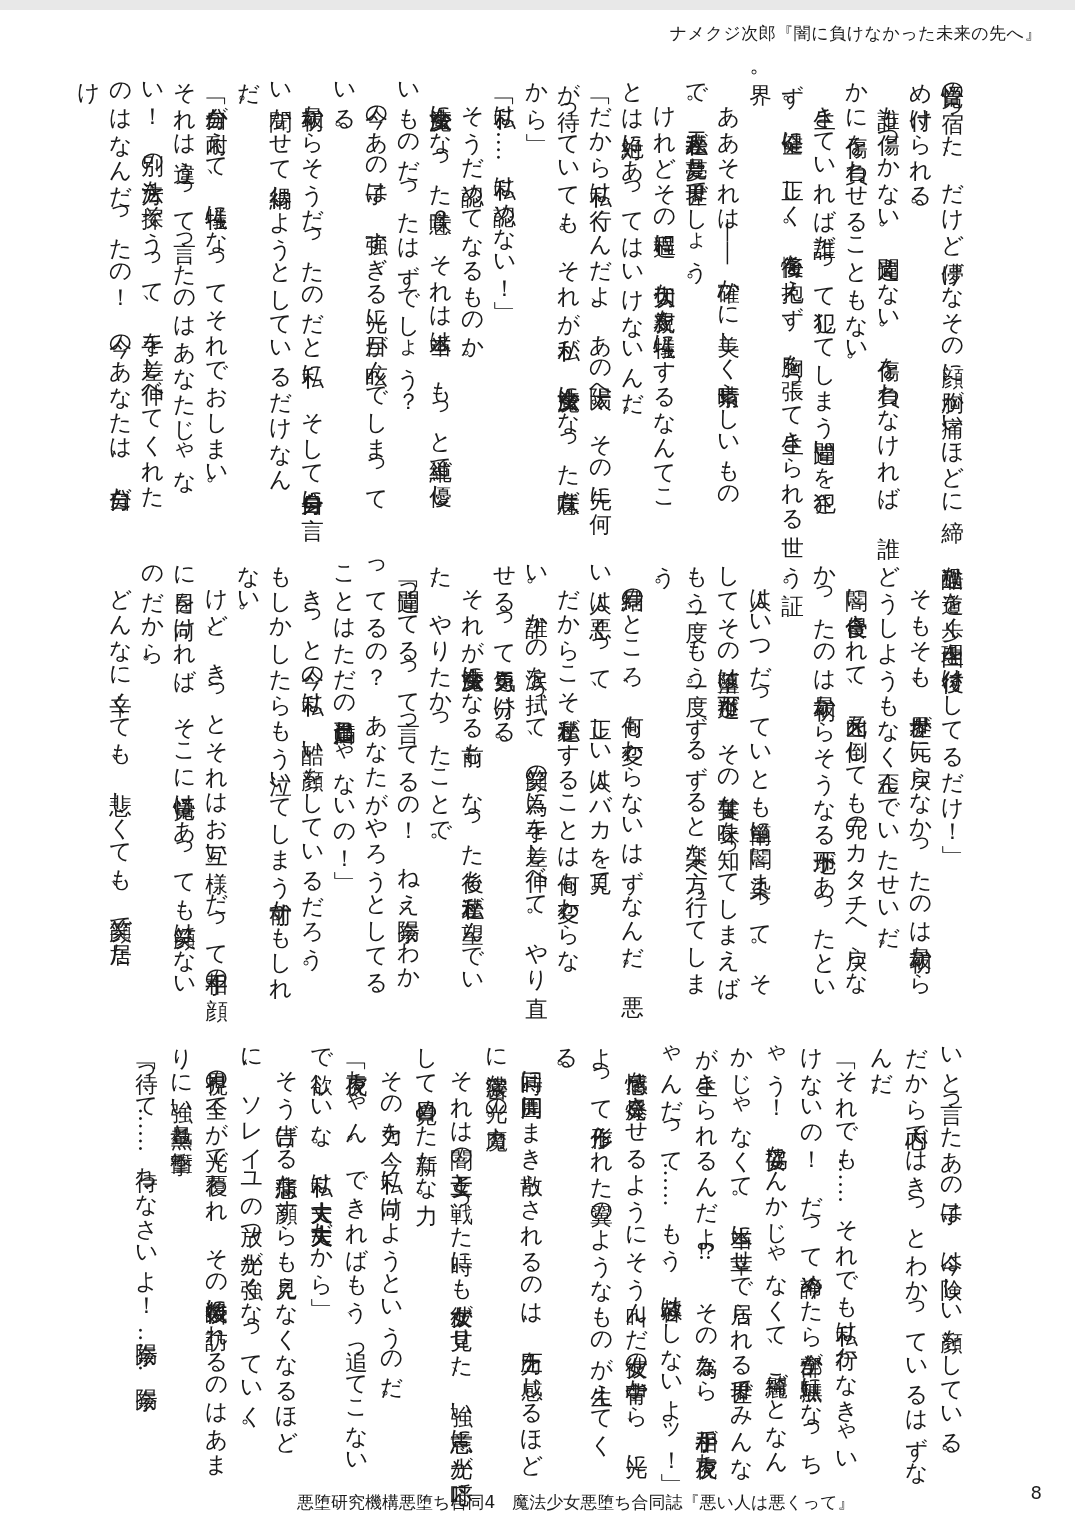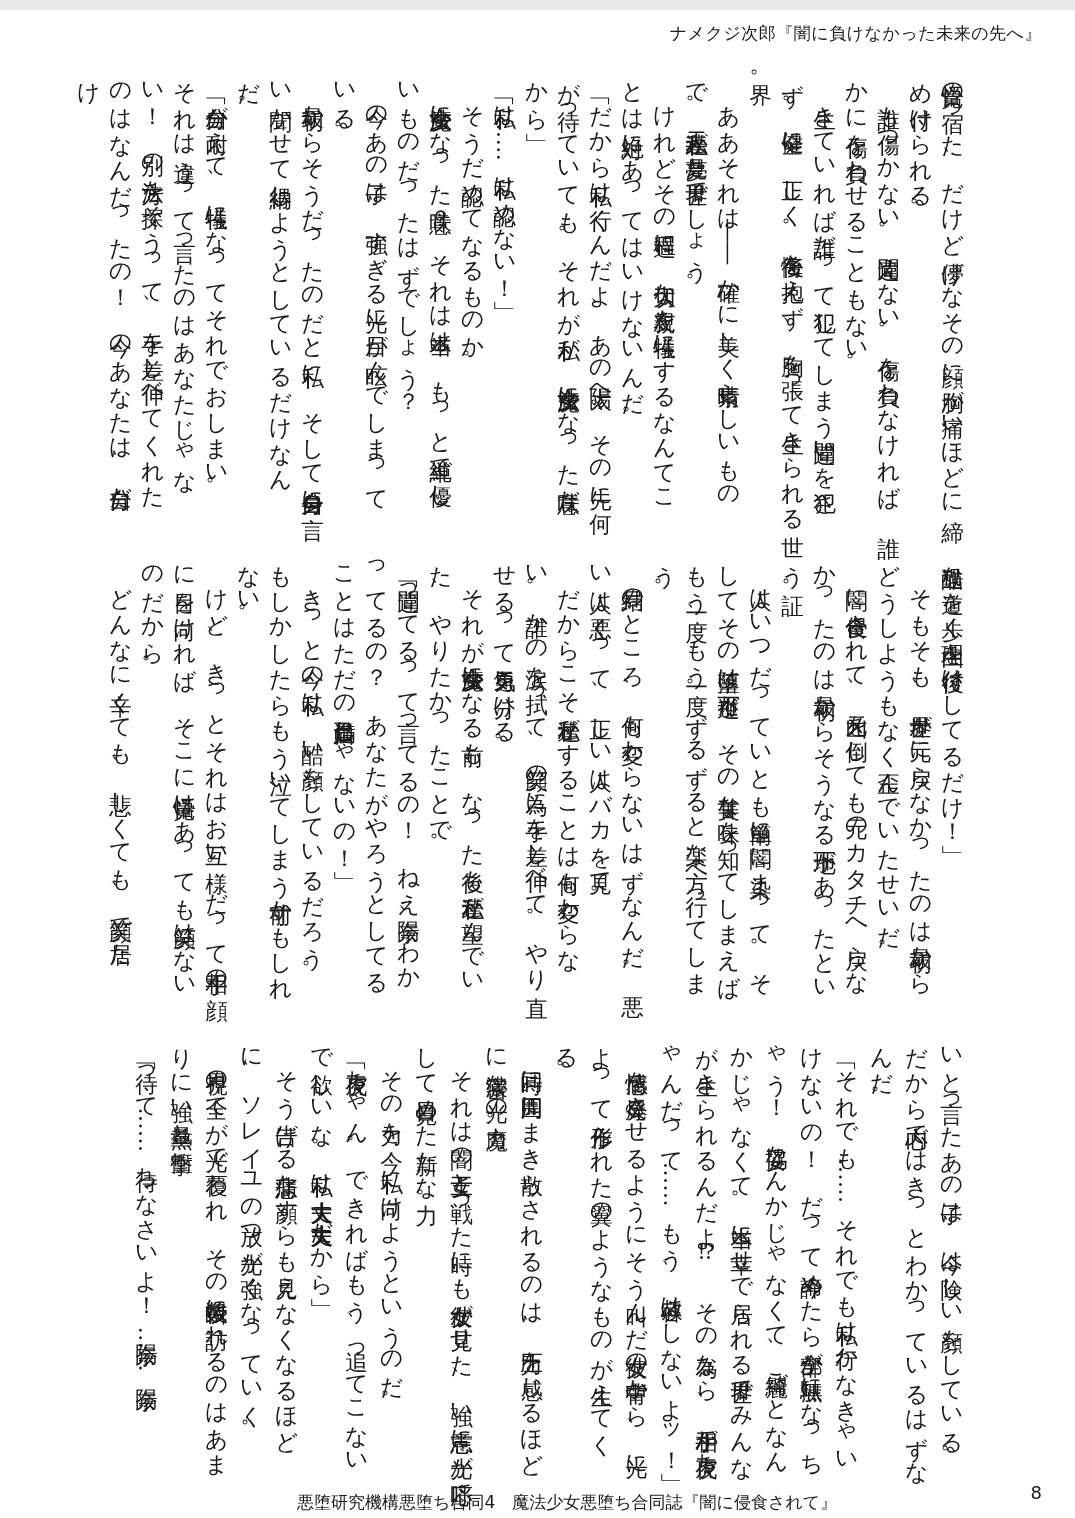--- a/index.html
+++ b/index.html
@@ -83,16 +83,16 @@
       <p>感情を爆発させるようにそう叫んだ彼女の背中から、光によって形作られた翼のようなものが生えてくる。</p>
       <p>同時に周囲にまき散らされるのは、圧力を感じるほどに濃密な光の魔力。</p>
       <p>それは闇の女王と戦った時にも彼女が見せた、強い意志に光が呼応して目覚めた新たな力。</p>
       <p>その力を今、私に向けようというのだ。</p>
       <p>「虎夜ちゃん。できればもう、追ってこないで欲しいな。私は大丈夫、大丈夫だから」</p>
       <p>そう告げる悲痛な顔すらも見えなくなるほどに、ソレイユの放つ光が強くなっていく。</p>
       <p>視界の全てが光で覆われ、その数瞬後に訪れるのはあまりに強い熱量と衝撃。</p>
       <p>「待って……待ちなさいよ！　陽奈……陽奈</p>
     </div>
 
-  <div class="footer">悪堕研究機構悪堕ち合同4　魔法少女悪堕ち合同誌『闇に侵食されて』</div>
+  <div class="footer">悪堕研究機構悪堕ち合同4　魔法少女悪堕ち合同誌『悪い人は悪くって』</div>
 
   <div class="pagenum">8</div>
 </div>
 
 </body></html>

